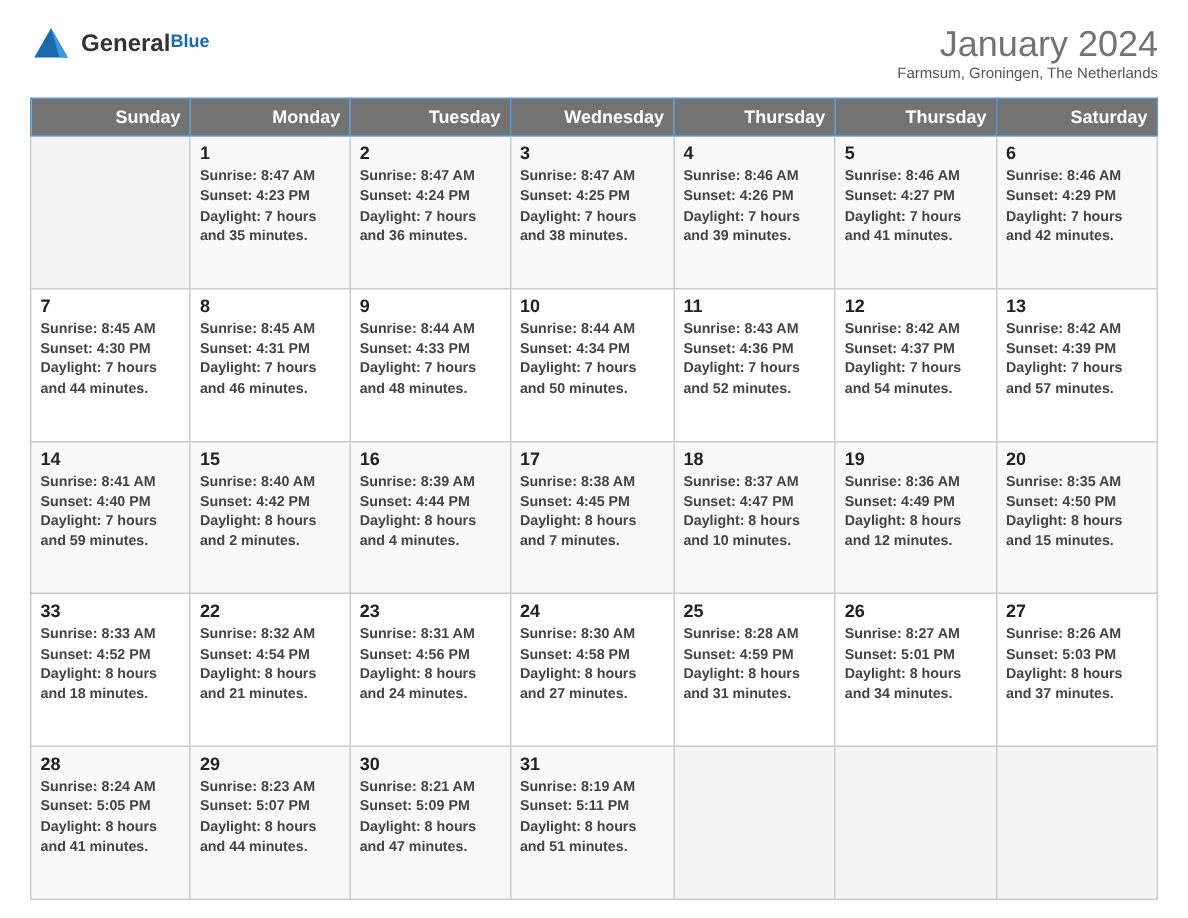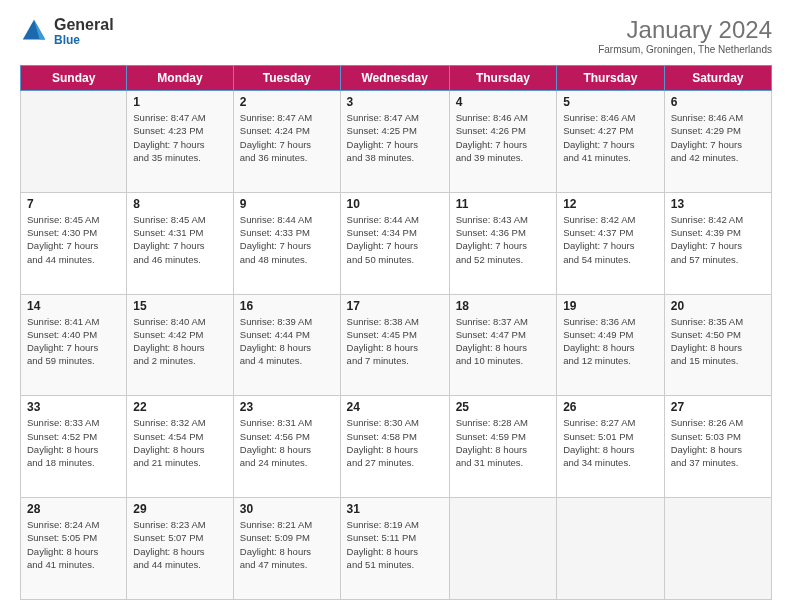--- a/index.html
+++ b/index.html
@@ -23,21 +23,21 @@
       justify-content: space-between;
       margin-bottom: 10px;
     }
     .logo {
       display: flex;
       align-items: center;
       gap: 6px;
     }
     .logo-text {
       display: flex;
-      flex-direction: column;
+      flex-direction: row;
       line-height: 1.1;
     }
     .logo-general {
       font-size: 16px;
       font-weight: bold;
       color: #333;
     }
     .logo-blue {
       font-size: 12px;
       font-weight: bold;
@@ -58,26 +58,26 @@
     .location {
       font-size: 10px;
       color: #555;
     }
     .calendar-table {
       width: 100%;
       border-collapse: collapse;
       flex: 1;
     }
     .calendar-table thead tr th {
-      background: #be185d;
+      background: #737373;
       color: #fff;
       font-size: 12px;
       font-weight: bold;
       padding: 5px 6px;
-      text-align: center;
+      text-align: right;
       border: 1px solid #5a95d0;
     }
     .calendar-table tbody tr td {
       border: 1px solid #ccc;
       vertical-align: top;
       padding: 4px 6px;
       font-size: 10px;
       color: #333;
       height: 82px;
       width: 113px;
@@ -90,20 +90,21 @@
       font-size: 12px;
       font-weight: bold;
       color: #222;
       display: block;
       margin-bottom: 2px;
     }
     .day-info {
       font-size: 9.5px;
       line-height: 1.4;
       color: #444;
+      font-weight: bold;
     }
     .empty-cell {
       background: #f5f5f5 !important;
     }
   </style>
 </head>
 <body>
 
 <div class="page">
   <div class="header">

